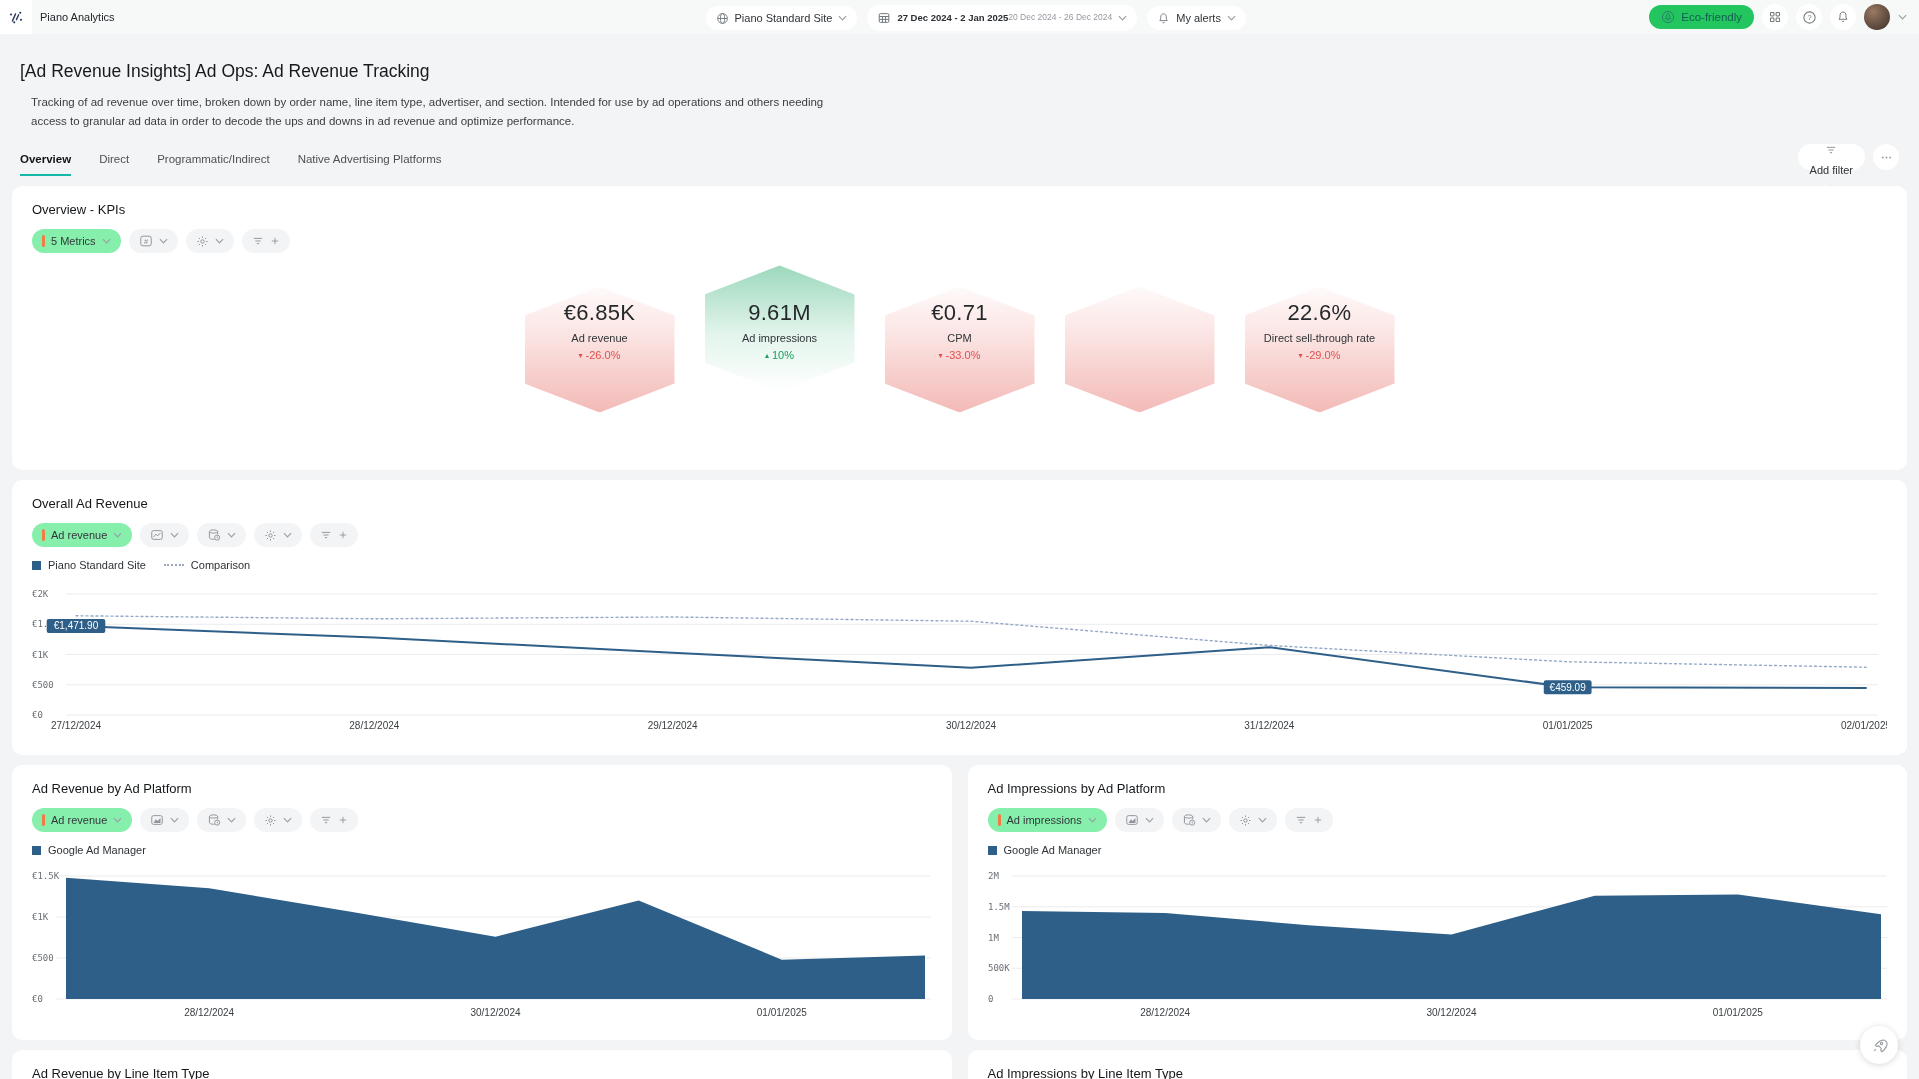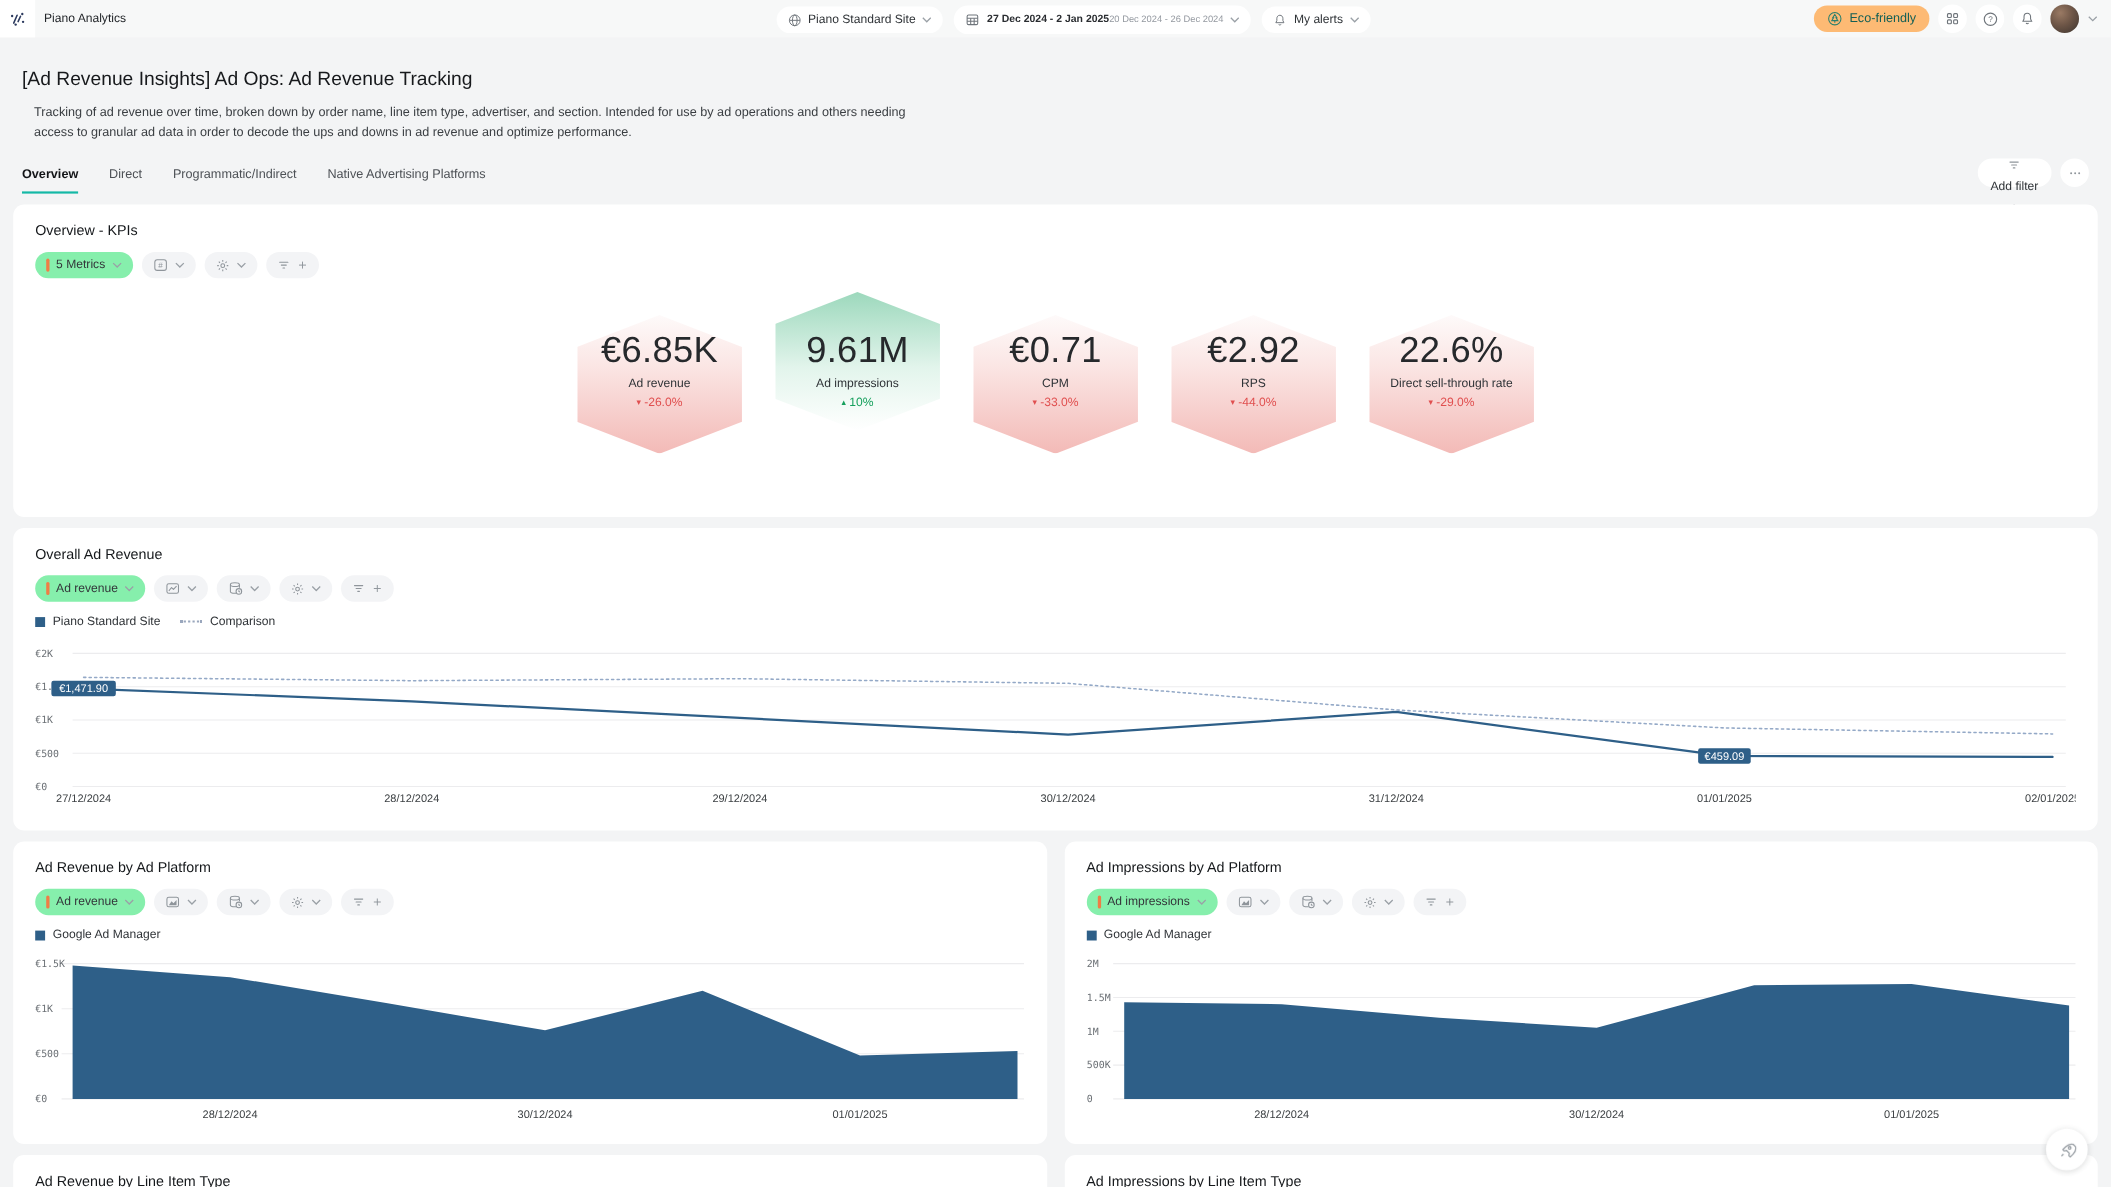--- a/index.html
+++ b/index.html
@@ -14,21 +14,21 @@
   .topbar{position:relative;display:flex;align-items:center;height:34px;background:#f7f8f8;padding-right:12px;}
   .logo-tile{width:32px;height:34px;background:#fff;display:flex;align-items:center;justify-content:center;}
   .brand{font-size:11px;color:#23262a;margin-left:8px;}
   .topbar-center{position:absolute;left:50%;transform:translateX(-47%);top:5px;display:flex;gap:10px;align-items:center;}
   .topbar-right{margin-left:auto;display:flex;gap:8px;align-items:center;}
   .tb-pill{display:inline-flex;align-items:center;gap:6px;height:24px;background:#fff;border-radius:99px;padding:0 10px;font-size:11px;color:#2f3337;cursor:pointer;}
   .date-pill{height:26px;}
   .dp-lines{display:flex;justify-content:flex-start;}
   .dp-main{font-size:9.5px;font-weight:700;color:#2a2d31;line-height:1.2;}
   .dp-sub{font-size:8.5px;color:#9499a0;line-height:1.2;}
-  .eco-pill{background:#fdba74;color:#135f55;font-weight:500;font-size:11.5px;padding:0 12px;}
+  .eco-pill{background:#22c55e;color:#135f55;font-weight:500;font-size:11.5px;padding:0 12px;}
   .tb-circle{width:26px;height:26px;border-radius:50%;background:#fff;display:flex;align-items:center;justify-content:center;cursor:pointer;}
   .avatar{width:26px;height:26px;border-radius:50%;background:radial-gradient(circle at 35% 30%, #9a7a64 0%, #6e5647 45%, #3b332e 100%);cursor:pointer;}
   .icn{display:inline-flex;align-items:center;justify-content:center;line-height:0;}
   
   .page-header{padding:0 20px;}
   .title{font-size:17.5px;font-weight:500;color:#17191c;margin:27px 0 11px;}
   .desc{width:815px;font-size:11.5px;line-height:1.63;color:#3a3e42;margin:11px;}
   .tabs-row{display:flex;align-items:flex-end;justify-content:space-between;margin-top:14px;}
   .tabs{display:flex;gap:28px;}
   .tab{font-size:11.5px;color:#4d5156;padding-bottom:9px;cursor:pointer;border-bottom:2px solid transparent;}
@@ -48,21 +48,21 @@
   .ctrl-pill{height:24px;border-radius:99px;background:#f3f4f6;display:inline-flex;align-items:center;gap:6px;padding:0 10px;font-size:11px;color:#33363a;cursor:pointer;}
   .ctrl-pill.metric{background:#86efac;}
   .accent-bar{width:3px;height:12px;border-radius:2px;background:#ef7d45;display:inline-block;}
   
   .kpi-row{display:flex;justify-content:center;gap:30px;margin-top:33px;}
   .kpi{width:150px;height:134px;position:relative;text-align:center;}
   .hex{position:absolute;left:0;top:0;width:150px;height:126px;clip-path:polygon(50% 0%,100% 23%,100% 77%,50% 100%,0% 77%,0% 23%);}
   .kpi.neg .hex{background:linear-gradient(180deg, rgba(247,216,214,0.12) 0%, rgba(247,208,205,0.55) 38%, #f3bab7 100%);}
   .kpi.pos .hex{background:linear-gradient(180deg, #9cd8bc 0%, rgba(203,236,220,0.55) 55%, rgba(240,250,245,0.03) 100%);transform:translateY(-21px);}
   .kpi-content{position:relative;padding-top:15px;}
-  .kpi-value{font-size:33px;font-weight:300;color:#26292c;letter-spacing:.3px;line-height:1.05;}
+  .kpi-value{font-size:22px;font-weight:300;color:#26292c;letter-spacing:.3px;line-height:1.05;}
   .kpi-label{font-size:11px;color:#2f3337;margin-top:7px;}
   .kpi-delta{font-size:11px;margin-top:5px;}
   .kpi-delta .tri{font-size:8px;vertical-align:1px;margin-right:3px;}
   .neg-text{color:#e04f4f;}
   .pos-text{color:#16a05d;}
   
   .legend{display:flex;gap:18px;align-items:center;margin-top:12px;}
   .legend-item{display:flex;align-items:center;gap:7px;font-size:11px;color:#2f3337;}
   .sw-square{width:9px;height:9px;display:inline-block;}
   .sw-dotted{width:20px;border-top:2px dotted #9aa7bd;display:inline-block;}
@@ -304,25 +304,20 @@
       <div class="kpi neg">
         <div class="hex"></div>
         <div class="kpi-content">
           <div class="kpi-value">€0.71</div>
           <div class="kpi-label">CPM</div>
           <div class="kpi-delta neg-text"><span class="tri">▾</span><span>-33.0%</span></div>
         </div>
       </div>
       <div class="kpi neg">
         <div class="hex"></div>
-        <div class="kpi-content">
-          <div class="kpi-value">€2.92</div>
-          <div class="kpi-label">RPS</div>
-          <div class="kpi-delta neg-text"><span class="tri">▾</span><span>-44.0%</span></div>
-        </div>
       </div>
       <div class="kpi neg">
         <div class="hex"></div>
         <div class="kpi-content">
           <div class="kpi-value">22.6%</div>
           <div class="kpi-label">Direct sell-through rate</div>
           <div class="kpi-delta neg-text"><span class="tri">▾</span><span>-29.0%</span></div>
         </div>
       </div>
     </div>

